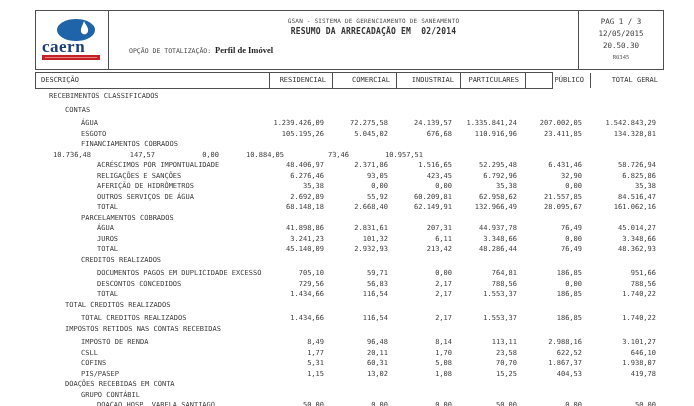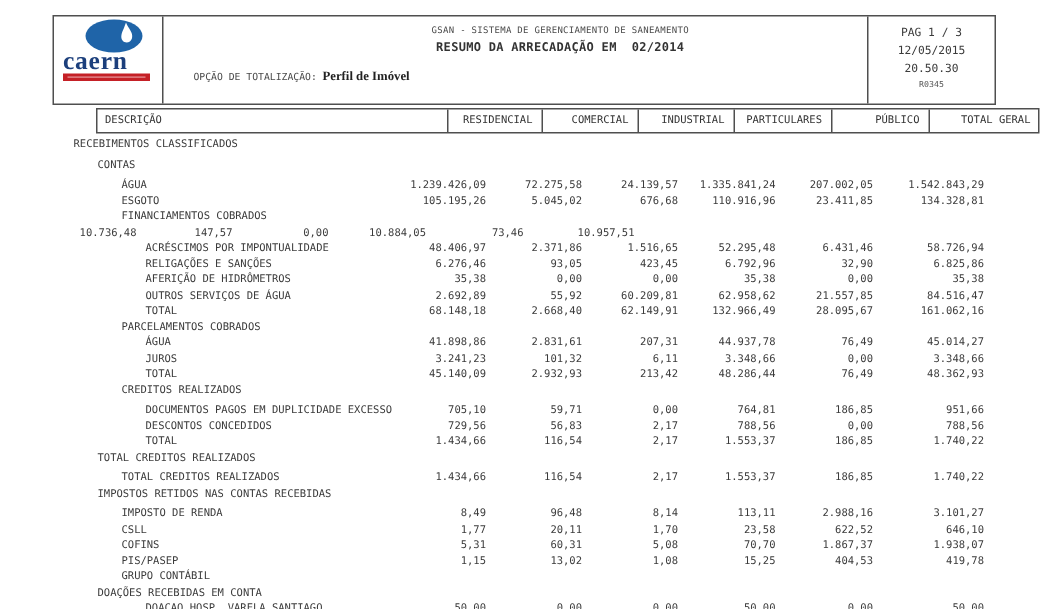--- a/index.html
+++ b/index.html
@@ -10,21 +10,21 @@
   }
   .page{position:absolute;inset:0;background:#fff;}
 
   
   .header-box{
     position:absolute;left:35px;top:10px;width:629px;height:60px;
     border:1px solid #4f4f4f;display:flex;box-sizing:border-box;background:#fff;
   }
   .logo-cell{
     width:73px;flex:0 0 73px;border-right:1px solid #4f4f4f;
-    display:flex;align-items:flex-start;justify-content:center;box-sizing:border-box;
+    display:flex;align-items:center;justify-content:center;box-sizing:border-box;
   }
   .mid-cell{flex:1 1 auto;position:relative;box-sizing:border-box;}
   .titles{margin:6px 0 0 60px;text-align:center;}
   .sys-title{
     font-size:6px;letter-spacing:.2px;color:#4a4a4a;white-space:pre;
   }
   .report-title{
     font-size:8px;font-weight:bold;color:#333;margin-top:3px;white-space:pre;letter-spacing:.2px;
   }
   .profile-lines{position:absolute;left:20px;top:31px;font-size:8.5px;}
@@ -45,22 +45,22 @@
     text-align:center;padding-top:5px;
   }
   .right-cell .rline{font-size:7.5px;line-height:12px;color:#3b3b3b;}
   .right-cell .rcode{font-size:5.5px;line-height:11px;color:#555;}
 
   
   .logo{width:62px;height:46px;}
 
   
   .colheader{
-    position:absolute;left:35px;top:72px;width:629px;height:17px;
-    border:1px solid #4f4f4f;display:flex;box-sizing:border-box;background:#fff;margin-left:29px;
+    position:absolute;left:35px;top:72px;width:518px;height:17px;
+    border:1px solid #4f4f4f;display:flex;box-sizing:border-box;background:#fff;
   }
   .hcell{
     font-size:7px;line-height:15px;color:#333;box-sizing:border-box;
     text-align:right;padding-right:6px;border-left:1px solid #4f4f4f;
     white-space:nowrap;overflow:hidden;
   }
   .hcell.first{text-align:left;padding-left:5px;border-left:none;}
 
   
   .c0{width:233px;flex:0 0 233px;}
@@ -358,30 +358,30 @@
       <div class="trow">
         <span class="tlabel c0" style="padding-left: 46px;">PIS/PASEP</span>
         <span class="tval c1">1,15</span>
         <span class="tval c2">13,02</span>
         <span class="tval c3">1,08</span>
         <span class="tval c4">15,25</span>
         <span class="tval c5">404,53</span>
         <span class="tval c6">419,78</span>
       </div>
       <div class="trow">
+        <span class="tlabel c0" style="padding-left: 30px;">DOAÇÕES RECEBIDAS EM CONTA</span>
+        <span class="tval c1"></span>
+        <span class="tval c2"></span>
+        <span class="tval c3"></span>
+        <span class="tval c4"></span>
+        <span class="tval c5"></span>
+        <span class="tval c6"></span>
+      </div>
+      <div class="trow">
         <span class="tlabel c0" style="padding-left: 46px;">GRUPO CONTÁBIL</span>
-        <span class="tval c1"></span>
-        <span class="tval c2"></span>
-        <span class="tval c3"></span>
-        <span class="tval c4"></span>
-        <span class="tval c5"></span>
-        <span class="tval c6"></span>
-      </div>
-      <div class="trow">
-        <span class="tlabel c0" style="padding-left: 30px;">DOAÇÕES RECEBIDAS EM CONTA</span>
         <span class="tval c1"></span>
         <span class="tval c2"></span>
         <span class="tval c3"></span>
         <span class="tval c4"></span>
         <span class="tval c5"></span>
         <span class="tval c6"></span>
       </div>
       <div class="trow">
         <span class="tlabel c0" style="padding-left: 62px;">DOACAO HOSP. VARELA SANTIAGO</span>
         <span class="tval c1">50,00</span>

